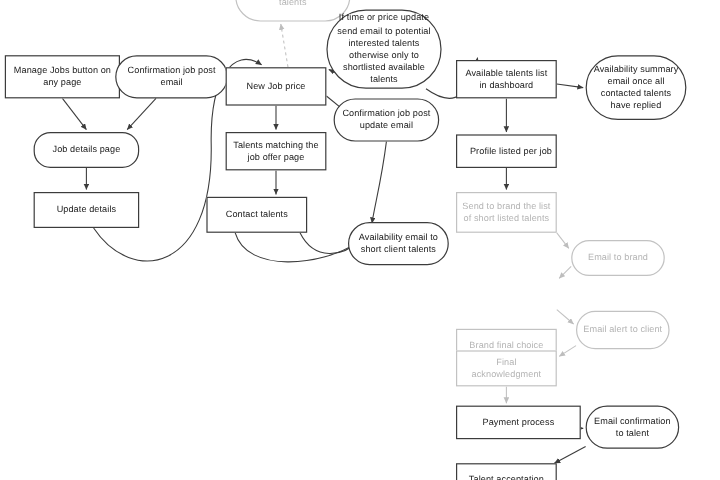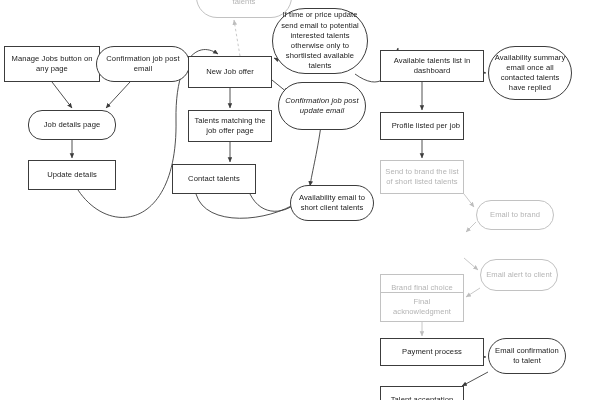--- a/index.html
+++ b/index.html
@@ -102,38 +102,38 @@
       <div class="node" style="left: 28px; top: 110px; width: 88px; height: 30px; border-radius: 14px;">
         <span>Job details page</span>
       </div>
       <div class="node" style="left: 28px; top: 160px; width: 88px; height: 30px;">
         <span>Update details</span>
       </div>
       <div class="node rounded faded" style="left: 196px; top: -24px; width: 96px; height: 42px;">
         <span>Urgent job: SMS sent to talents</span>
       </div>
       <div class="node" style="left: 188px; top: 56px; width: 84px; height: 32px;">
-        <span>New Job offer</span>
+        <span>New Job price</span>
       </div>
       <div class="node rounded" style="left: 272px; top: 8px; width: 96px; height: 66px;">
         <span>If time or price update send email to potential interested talents otherwise only to shortlisted available talents</span>
       </div>
-      <div class="node rounded" style="left: 278px; top: 82px; width: 88px; height: 48px; font-style: italic;">
+      <div class="node rounded" style="left: 278px; top: 82px; width: 88px; height: 36px;">
         <span>Confirmation job post update email</span>
       </div>
       <div class="node" style="left: 188px; top: 110px; width: 84px; height: 32px;">
         <span>Talents matching the job offer page</span>
       </div>
       <div class="node" style="left: 172px; top: 164px; width: 84px; height: 30px;">
         <span>Contact talents</span>
       </div>
       <div class="node rounded" style="left: 290px; top: 185px; width: 84px; height: 36px;">
         <span>Availability email to short client talents</span>
       </div>
-      <div class="node" style="left: 380px; top: 50px; width: 104px; height: 32px;">
+      <div class="node" style="left: 380px; top: 50px; width: 84px; height: 32px;">
         <span>Available talents list in dashboard</span>
       </div>
       <div class="node rounded" style="left: 488px; top: 46px; width: 84px; height: 54px;">
         <span>Availability summary email once all contacted talents have replied</span>
       </div>
       <div class="node" style="left: 380px; top: 112px; width: 84px; height: 28px; text-align: right;">
         <span>Profile listed per job</span>
       </div>
       <div class="node faded" style="left: 380px; top: 160px; width: 84px; height: 34px;">
         <span>Send to brand the list of short listed talents</span>

